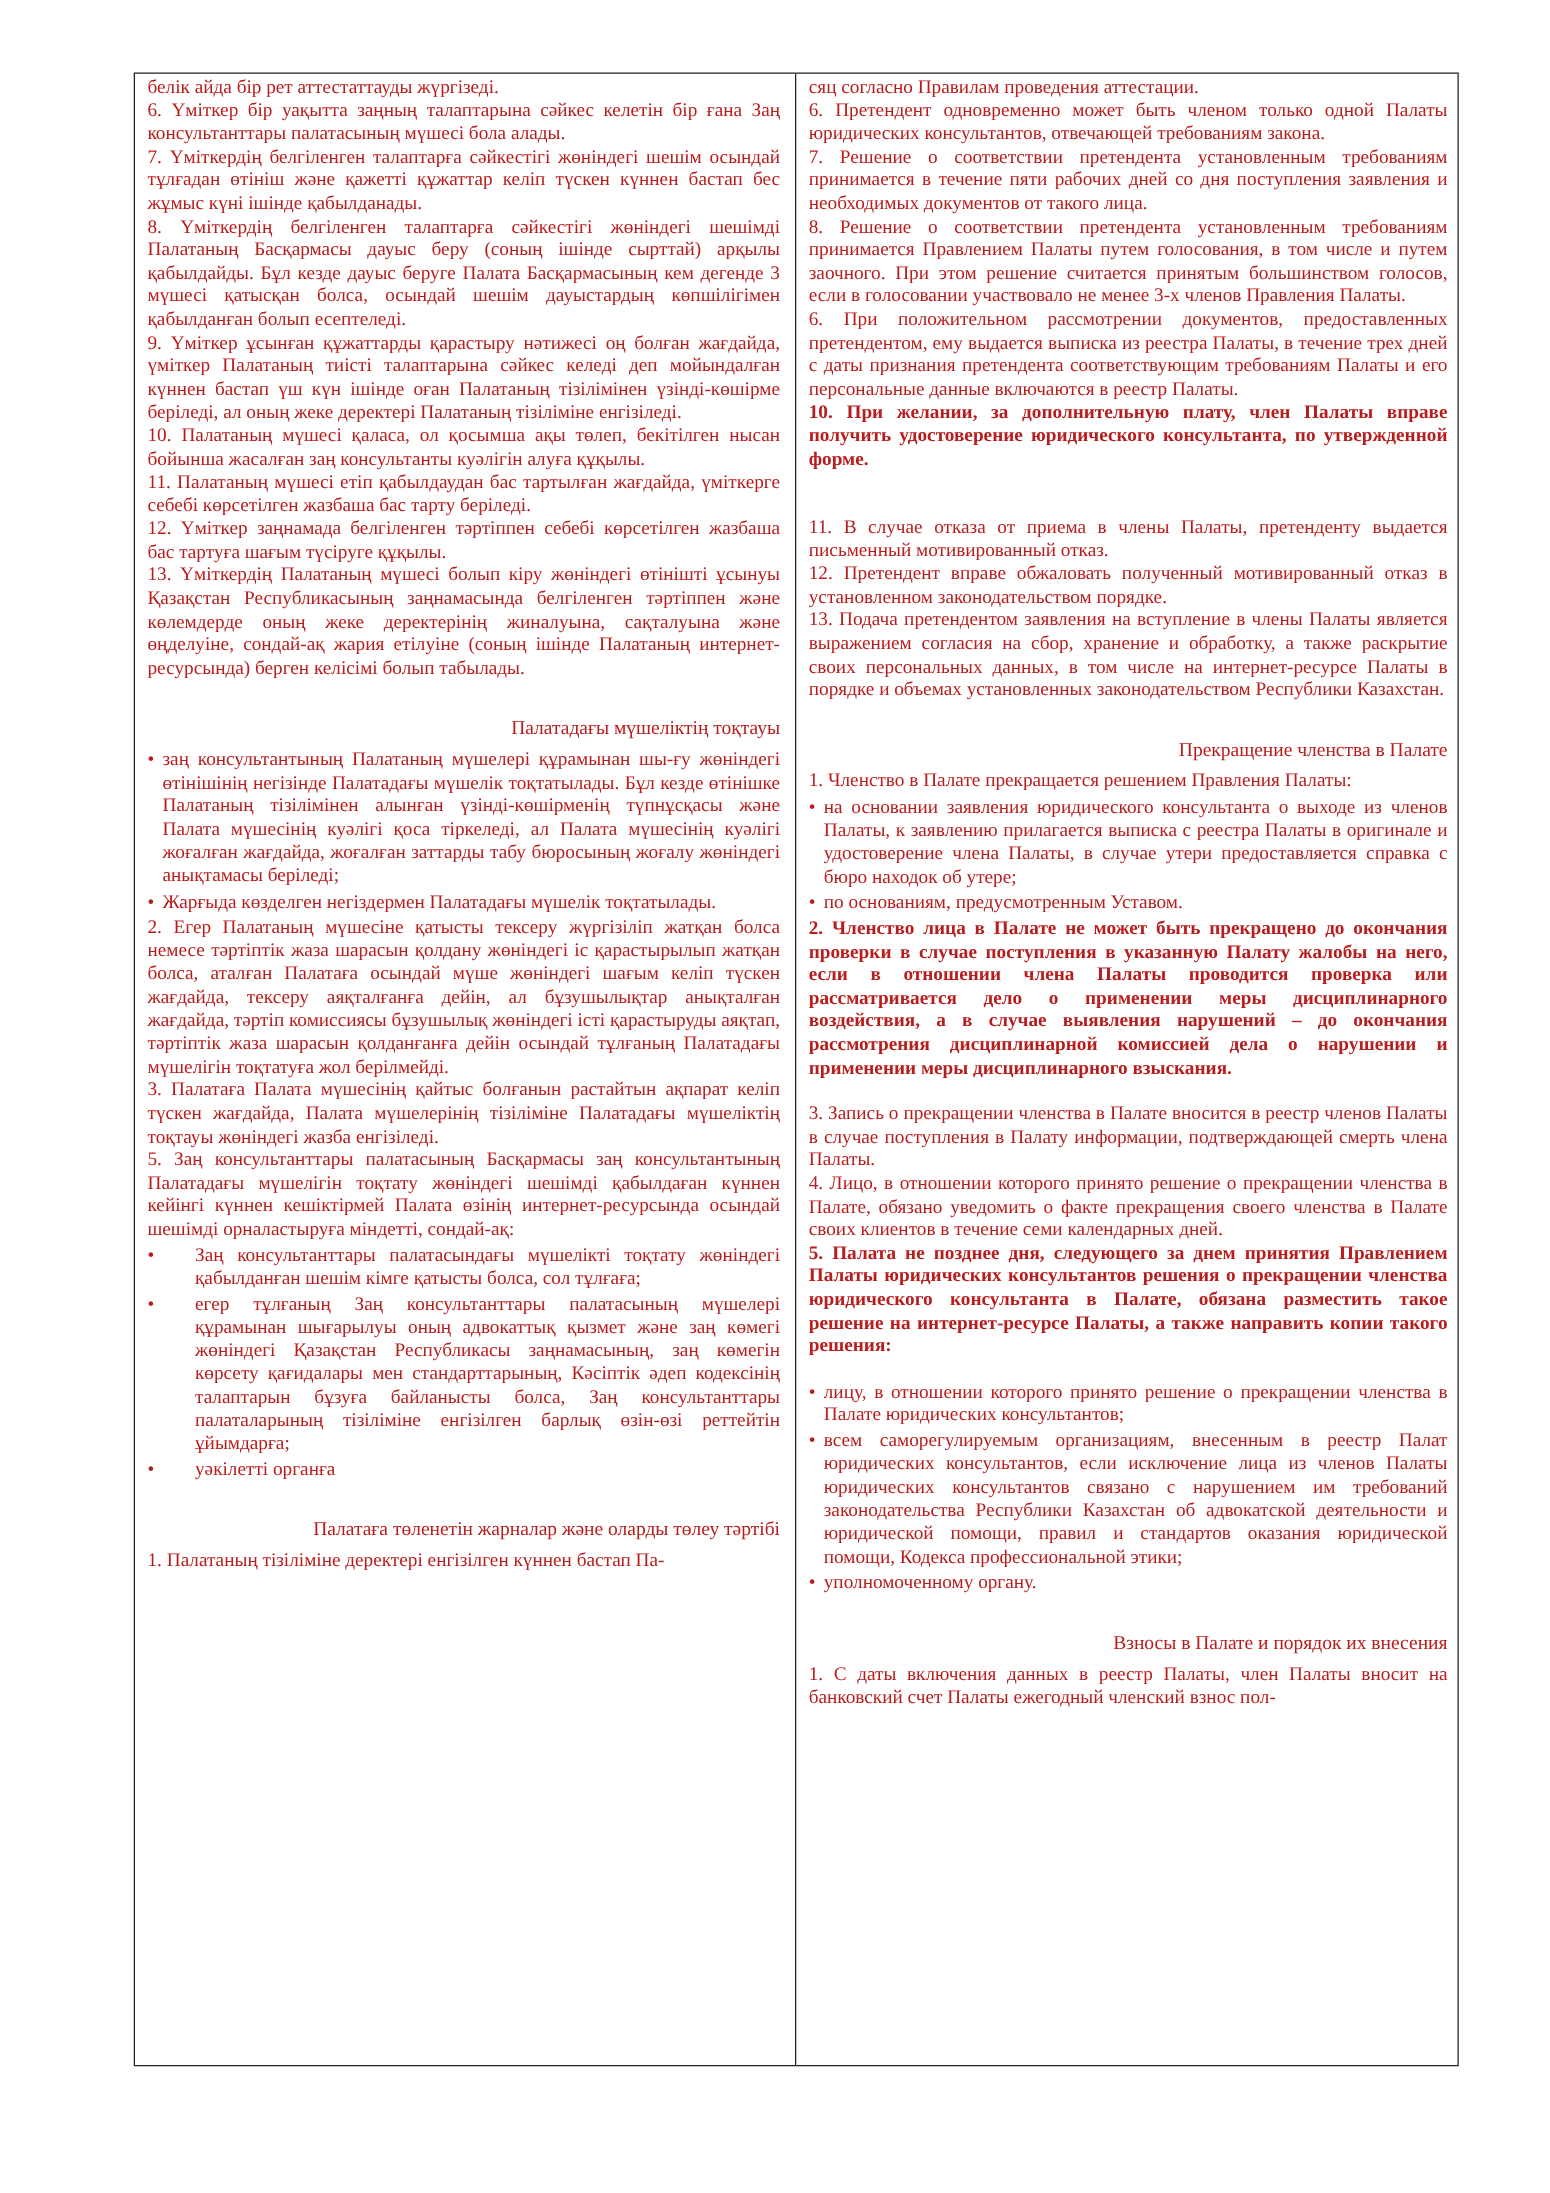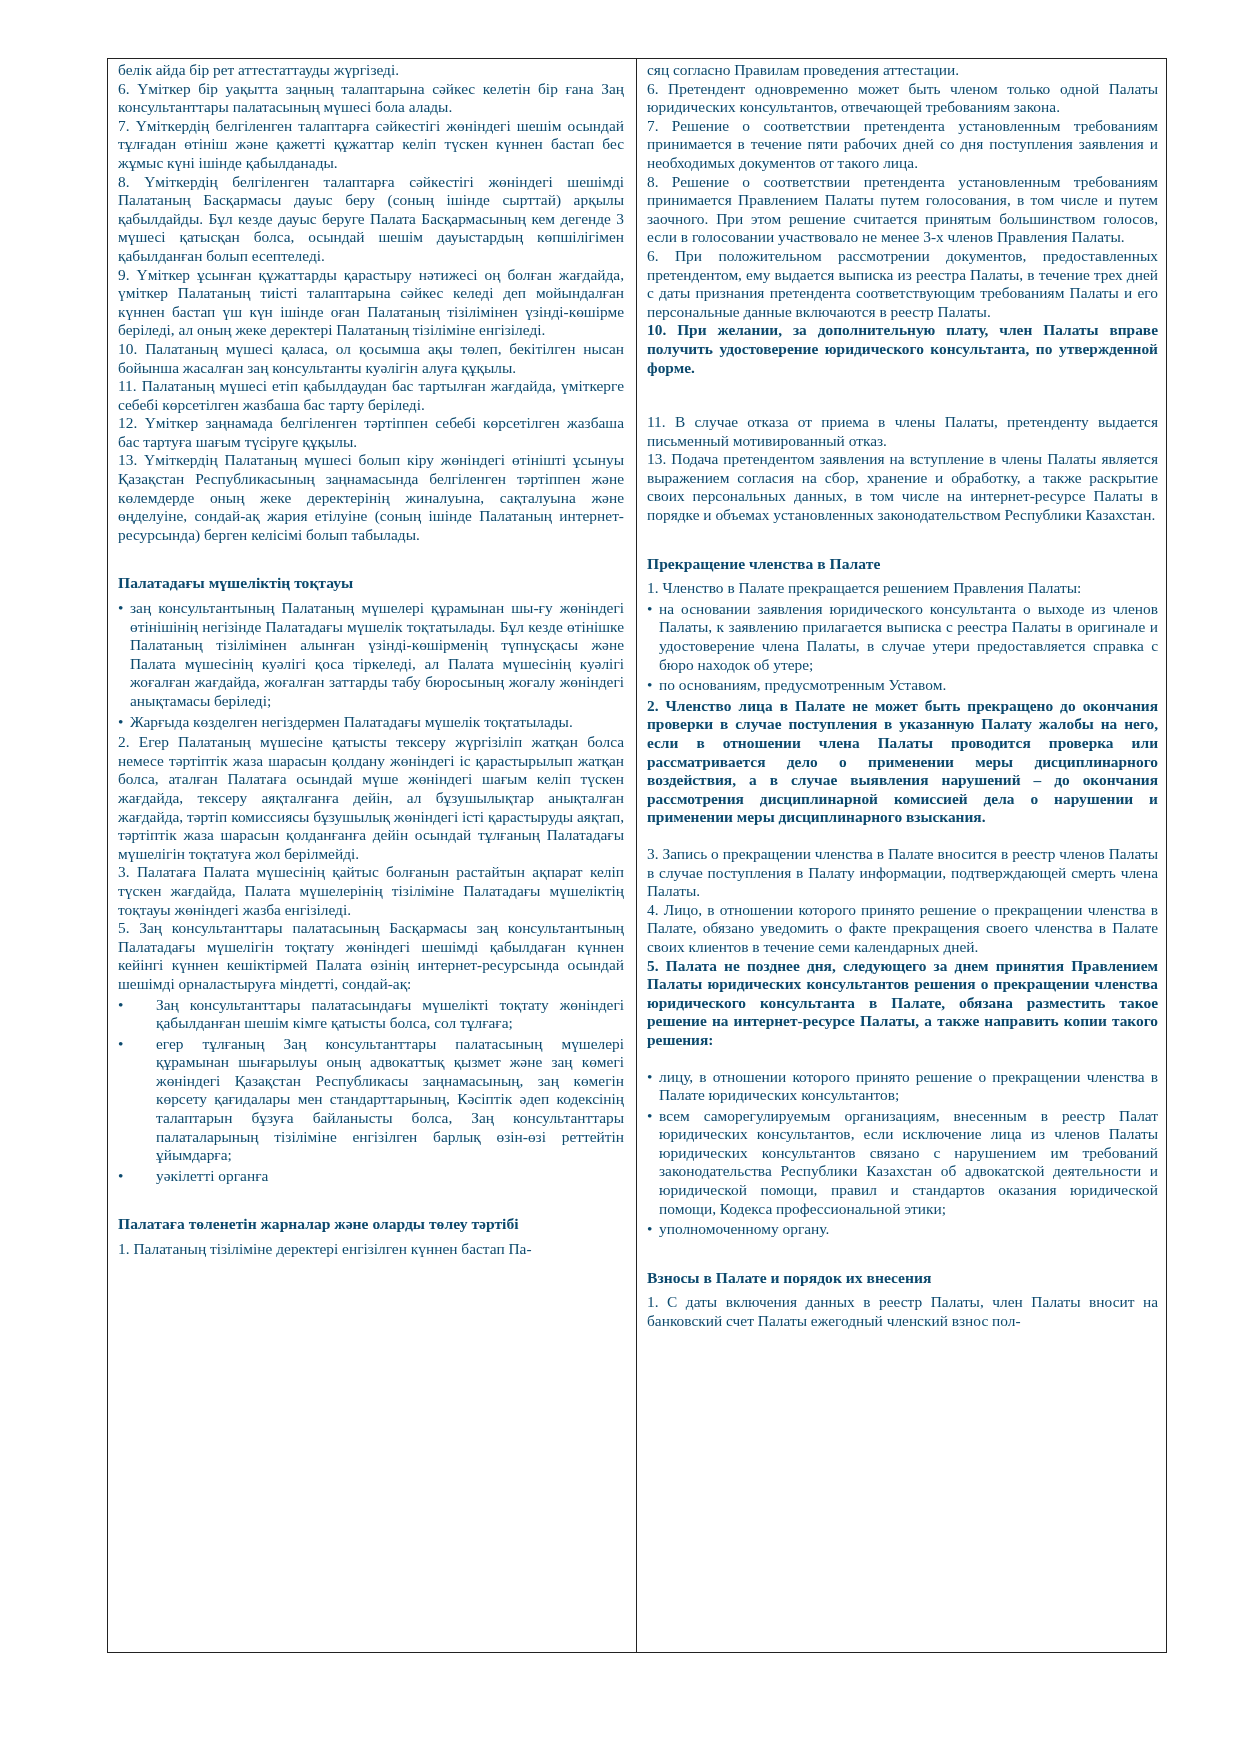--- a/index.html
+++ b/index.html
@@ -4,29 +4,29 @@
 <style>
   html, body { margin: 0; padding: 0; background: #ffffff; }
   body { width: 1240px; height: 1754px; position: relative; overflow: hidden; }
   .page {
     position: absolute; left: 107px; top: 58px; width: 1060px; height: 1595px;
     border: 1px solid #222; box-sizing: border-box; display: flex;
   }
   .col {
     width: 50%; box-sizing: border-box; padding: 2px 8px 0 10px;
     font-family: "Liberation Serif", "DejaVu Serif", serif;
-    font-size: 15.4px; line-height: 18.6px; color: #0c4a6e;
+    font-size: 15.4px; line-height: 18.6px; color: #b91c1c;
     text-align: justify; overflow: hidden;
   }
   .col.left { border-right: 1px solid #222; padding-right: 12px; }
   .col.right { padding-left: 10px; }
   .p { margin: 0; hyphens: auto; }
   .p.gap-after { margin-bottom: 18px; font-weight: bold; }
   .h {
-    font-weight: bold; text-align: left; margin: 30px 0 6px 0;
+    font-weight: normal; text-align: right; margin: 30px 0 6px 0;
     font-size: 15.6px;
   }
   .bullet { display: flex; margin: 2px 0; }
   .bullet .dot { flex: 0 0 auto; width: 12px; }
   .bullet .dot.wide { width: 38px; }
   .bullet .txt { flex: 1; }
   .spacer { height: 18px; }
 </style>
 </head>
 <body>
@@ -75,20 +75,21 @@
 
   <div class="col right">
     <p class="p">сяц согласно Правилам проведения аттестации.</p>
     <p class="p">6. Претендент одновременно может быть членом только одной Палаты юридических консультантов, отвечающей требованиям закона.</p>
     <p class="p">7. Решение о соответствии претендента установленным требованиям принимается в течение пяти рабочих дней со дня поступления заявления и необходимых документов от такого лица.</p>
     <p class="p">8. Решение о соответствии претендента установленным требованиям принимается Правлением Палаты путем голосования, в том числе и путем заочного. При этом решение считается принятым большинством голосов, если в голосовании участвовало не менее 3-х членов Правления Палаты.</p>
     <p class="p">6. При положительном рассмотрении документов, предоставленных претендентом, ему выдается выписка из реестра Палаты, в течение трех дней с даты признания претендента соответствующим требованиям Палаты и его персональные данные включаются в реестр Палаты.</p>
     <p class="p gap-after">10. При желании, за дополнительную плату, член Палаты вправе получить удостоверение юридического консультанта, по утвержденной форме.</p>
     <div class="spacer"></div>
     <p class="p">11. В случае отказа от приема в члены Палаты, претенденту выдается письменный мотивированный отказ.</p>
+    <p class="p">12. Претендент вправе обжаловать полученный мотивированный отказ в установленном законодательством порядке.</p>
     <p class="p">13. Подача претендентом заявления на вступление в члены Палаты является выражением согласия на сбор, хранение и обработку, а также раскрытие своих персональных данных, в том числе на интернет-ресурсе Палаты в порядке и объемах установленных законодательством Республики Казахстан.</p>
 
     <div class="h">Прекращение членства в Палате</div>
     <p class="p">1. Членство в Палате прекращается решением Правления Палаты:</p>
     <div class="bullet">
       <span class="dot">•</span>
       <span class="txt">на основании заявления юридического консультанта о выходе из членов Палаты, к заявлению прилагается выписка с реестра Палаты в оригинале и удостоверение члена Палаты, в случае утери предоставляется справка с бюро находок об утере;</span>
     </div>
     <div class="bullet">
       <span class="dot">•</span>

